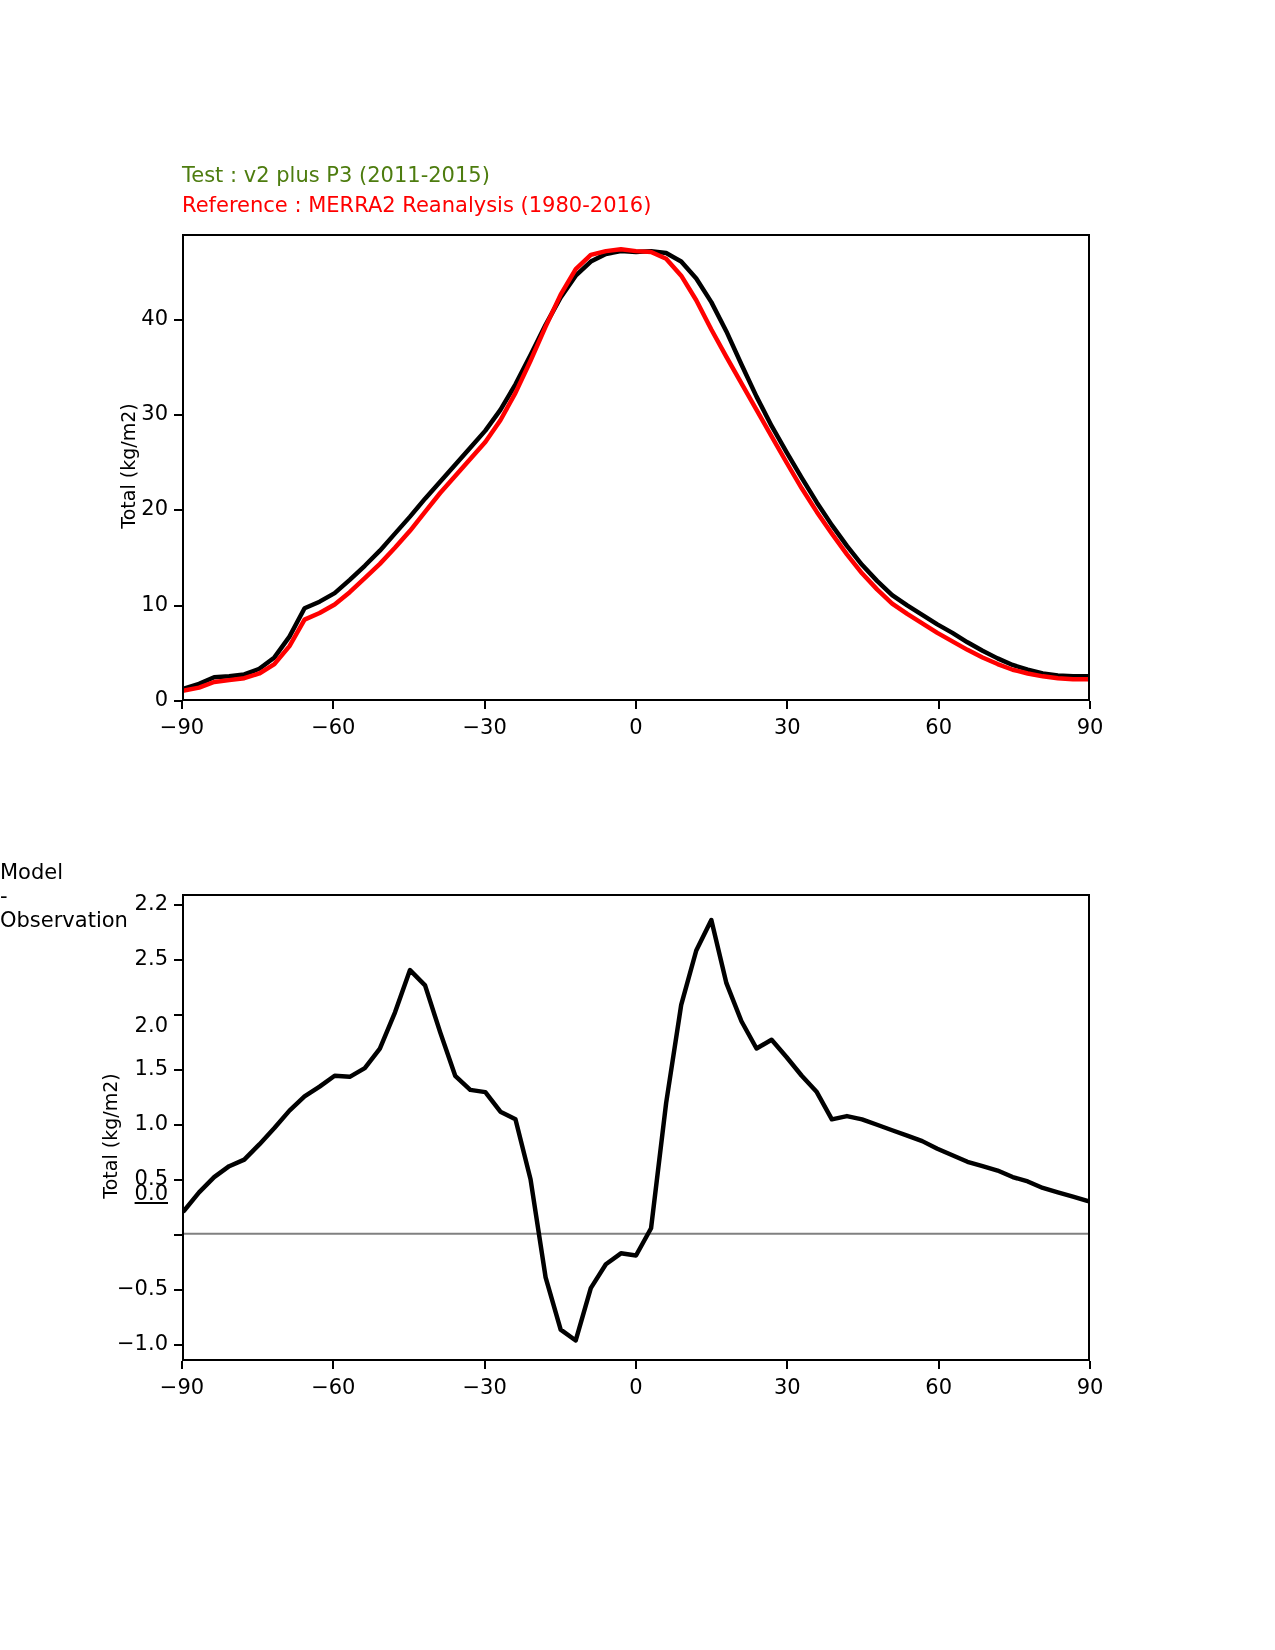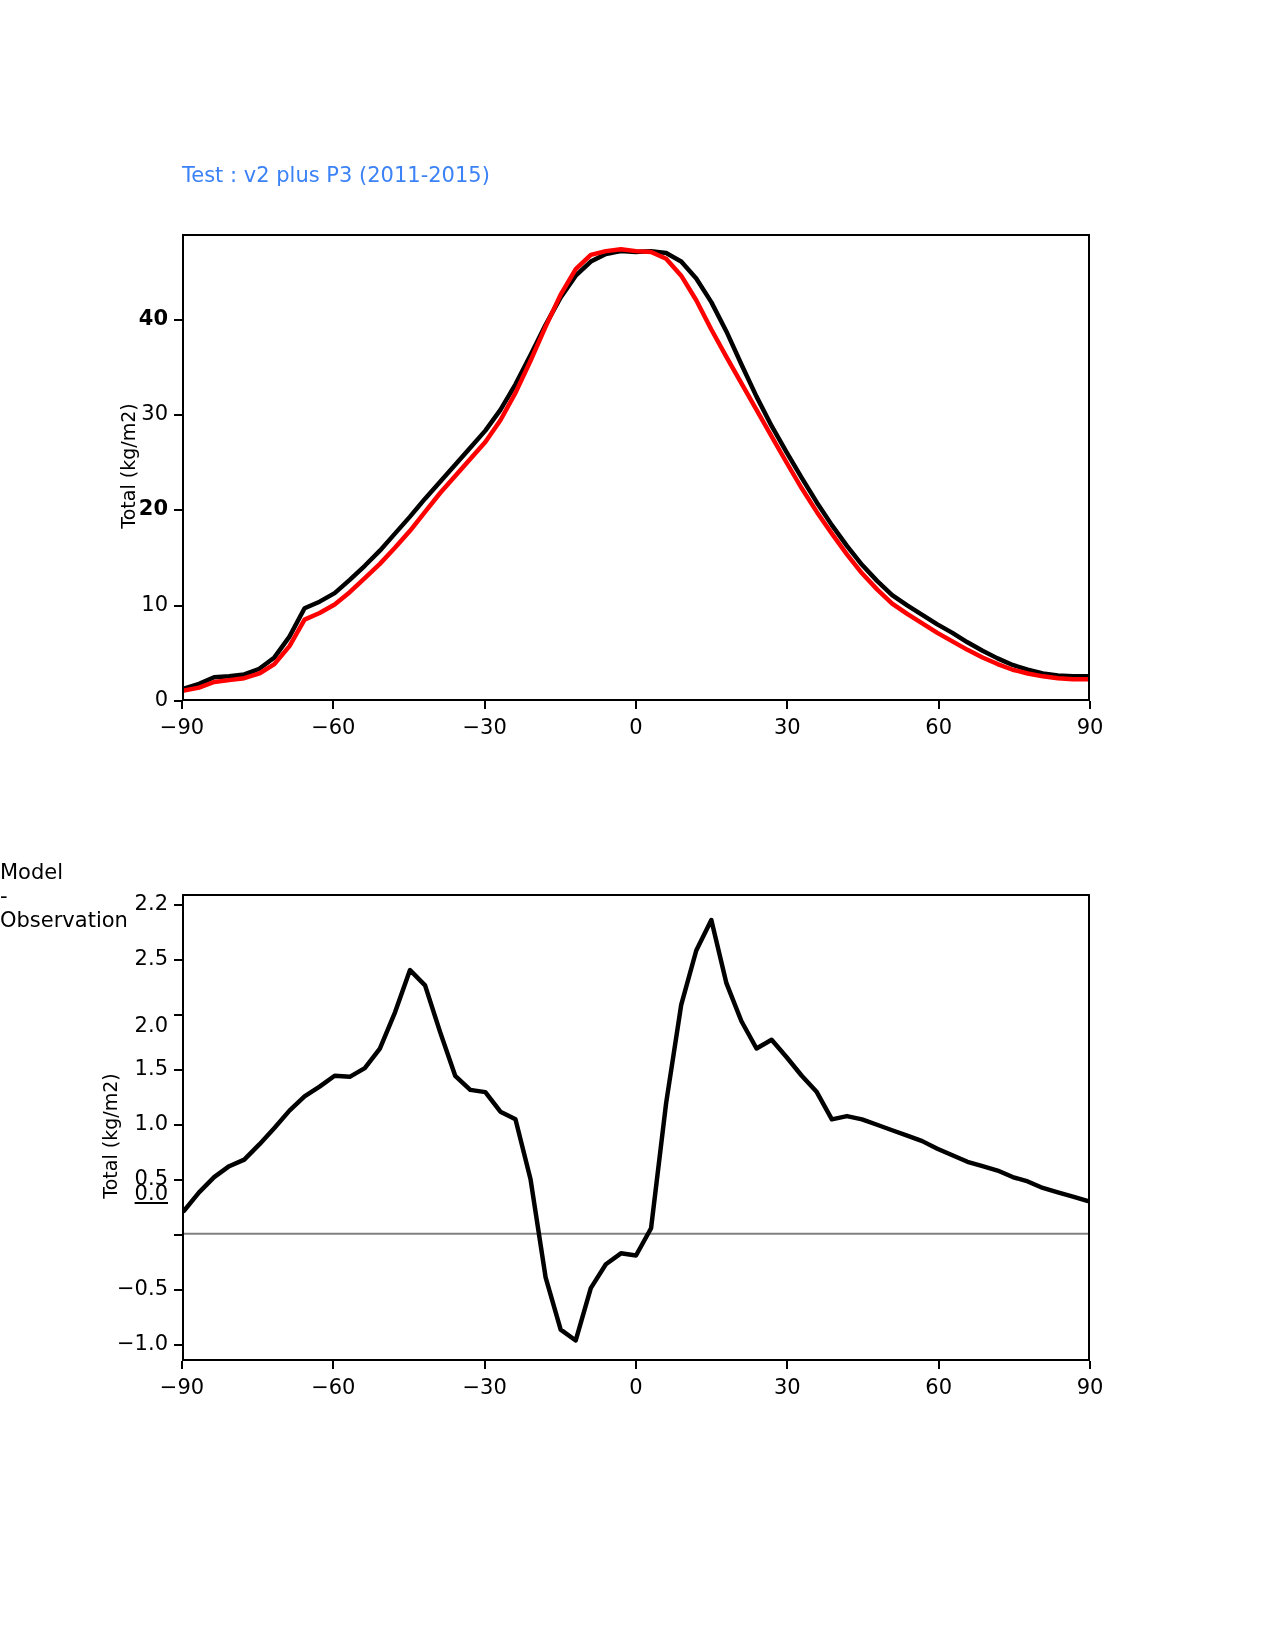--- a/index.html
+++ b/index.html
@@ -30,21 +30,21 @@
     color: #000;
     letter-spacing: 0.3px;
   }
   .legend-block {
     position: absolute;
     left: 182px;
     top: 160px;
     font-size: 21px;
     line-height: 30px;
   }
-  .legend-test { color: #3b82f6; }
+  .legend-test { color: #4d7c0f; }
   .legend-ref { color: #ff0000; }
 
   
   .panel {
     position: absolute;
   }
   .axes {
     position: absolute;
     border: 2px solid #000;
     box-sizing: border-box;
@@ -84,20 +84,21 @@
   }
 </style>
 </head>
 <body>
 
 <div class="page">
 
 
   <div class="legend-block">
     <div class="legend-test">Test : v2 plus P3 (2011-2015)</div>
+    <div class="legend-ref">Reference : MERRA2 Reanalysis (1980-2016)</div>
   </div>
 
   <div class="panel" style="left:0; top:0;">
     <div class="ylabel" style="left:-2px; top:455px; width:260px;">Total (kg/m2)</div>
     <div class="axes" id="axes-top" style="left:182px; top:234px; width:908px; height:467px;">
       <svg id="svg-top" viewBox="0 0 908 467" preserveAspectRatio="none">
           <path d="M0.00,456.52 L15.13,451.75 L30.27,445.08 L45.40,444.13 L60.53,442.22 L75.67,436.50 L90.80,425.07 L105.93,404.10 L121.07,375.51 L136.20,368.83 L151.33,360.26 L166.47,346.91 L181.60,332.62 L196.73,317.37 L211.87,300.21 L227.00,283.06 L242.13,264.95 L257.27,247.80 L272.40,230.64 L287.53,213.49 L302.67,196.33 L317.80,175.36 L332.93,149.63 L348.07,120.09 L363.20,89.59 L378.33,61.95 L393.47,40.03 L408.60,25.73 L423.73,18.11 L438.87,15.25 L454.00,16.20 L469.13,15.25 L484.27,17.16 L499.40,25.73 L514.53,42.89 L529.67,66.71 L544.80,96.26 L559.93,129.62 L575.07,162.02 L590.20,191.57 L605.33,218.25 L620.47,243.98 L635.60,268.76 L650.73,291.64 L665.87,312.60 L681.00,331.67 L696.13,347.87 L711.27,362.16 L726.40,372.65 L741.53,382.18 L756.67,391.71 L771.80,400.29 L786.93,409.82 L802.07,418.39 L817.20,426.02 L832.33,432.69 L847.47,437.46 L862.60,441.27 L877.73,443.17 L892.87,444.13 L908.00,444.13" fill="none" stroke="#000000" stroke-width="4.5" stroke-linejoin="round" stroke-linecap="round"></path>
           <path d="M0.00,458.42 L15.13,455.56 L30.27,449.84 L45.40,447.94 L60.53,446.03 L75.67,441.27 L90.80,431.74 L105.93,413.63 L121.07,386.94 L136.20,380.27 L151.33,371.69 L166.47,359.30 L181.60,345.01 L196.73,330.71 L211.87,314.51 L227.00,297.36 L242.13,278.29 L257.27,259.23 L272.40,242.08 L287.53,224.92 L302.67,207.77 L317.80,185.85 L332.93,158.21 L348.07,125.80 L363.20,91.49 L378.33,59.09 L393.47,33.36 L408.60,19.06 L423.73,15.25 L438.87,13.34 L454.00,15.25 L469.13,16.20 L484.27,22.87 L499.40,40.03 L514.53,64.81 L529.67,94.35 L544.80,121.99 L559.93,148.68 L575.07,175.36 L590.20,202.05 L605.33,228.73 L620.47,254.47 L635.60,278.29 L650.73,300.21 L665.87,321.18 L681.00,340.24 L696.13,356.44 L711.27,370.74 L726.40,381.22 L741.53,390.76 L756.67,400.29 L771.80,408.86 L786.93,417.44 L802.07,425.07 L817.20,431.74 L832.33,437.46 L847.47,441.27 L862.60,444.13 L877.73,446.03 L892.87,446.99 L908.00,446.99" fill="none" stroke="#ff0000" stroke-width="4.5" stroke-linejoin="round" stroke-linecap="round"></path>
         </svg>
     </div>
@@ -127,25 +128,25 @@
       <div class="tick-label xtick-label" style="left: 737.333px; top: 715px; width: 100px;">30</div>
       <div class="tickmark" style="left: 937.667px; top: 701px; width: 2px; height: 8px;"></div>
       <div class="tick-label xtick-label" style="left: 888.667px; top: 715px; width: 100px;">60</div>
       <div class="tickmark" style="left: 1089px; top: 701px; width: 2px; height: 8px;"></div>
       <div class="tick-label xtick-label" style="left: 1040px; top: 715px; width: 100px;">90</div>
       <div class="tickmark" style="left: 174px; top: 700px; width: 8px; height: 2px;"></div>
       <div class="tick-label ytick-label" style="left: 52px; top: 687px; width: 116px;">0</div>
       <div class="tickmark" style="left: 174px; top: 604.694px; width: 8px; height: 2px;"></div>
       <div class="tick-label ytick-label" style="left: 52px; top: 591.694px; width: 116px;">10</div>
       <div class="tickmark" style="left: 174px; top: 509.388px; width: 8px; height: 2px;"></div>
-      <div class="tick-label ytick-label" style="left: 52px; top: 496.388px; width: 116px; font-weight: bold;">20</div>
+      <div class="tick-label ytick-label" style="left: 52px; top: 496.388px; width: 116px;">20</div>
       <div class="tickmark" style="left: 174px; top: 414.082px; width: 8px; height: 2px;"></div>
       <div class="tick-label ytick-label" style="left: 52px; top: 401.082px; width: 116px;">30</div>
       <div class="tickmark" style="left: 174px; top: 318.776px; width: 8px; height: 2px;"></div>
-      <div class="tick-label ytick-label" style="left: 52px; top: 305.776px; width: 116px; font-weight: bold;">40</div>
+      <div class="tick-label ytick-label" style="left: 52px; top: 305.776px; width: 116px;">40</div>
       <div class="tickmark" style="left: 181px; top: 1361px; width: 2px; height: 8px;"></div>
       <div class="tick-label xtick-label" style="left: 132px; top: 1375px; width: 100px;">−90</div>
       <div class="tickmark" style="left: 332.333px; top: 1361px; width: 2px; height: 8px;"></div>
       <div class="tick-label xtick-label" style="left: 283.333px; top: 1375px; width: 100px;">−60</div>
       <div class="tickmark" style="left: 483.667px; top: 1361px; width: 2px; height: 8px;"></div>
       <div class="tick-label xtick-label" style="left: 434.667px; top: 1375px; width: 100px;">−30</div>
       <div class="tickmark" style="left: 635px; top: 1361px; width: 2px; height: 8px;"></div>
       <div class="tick-label xtick-label" style="left: 586px; top: 1375px; width: 100px;">0</div>
       <div class="tickmark" style="left: 786.333px; top: 1361px; width: 2px; height: 8px;"></div>
       <div class="tick-label xtick-label" style="left: 737.333px; top: 1375px; width: 100px;">30</div>

